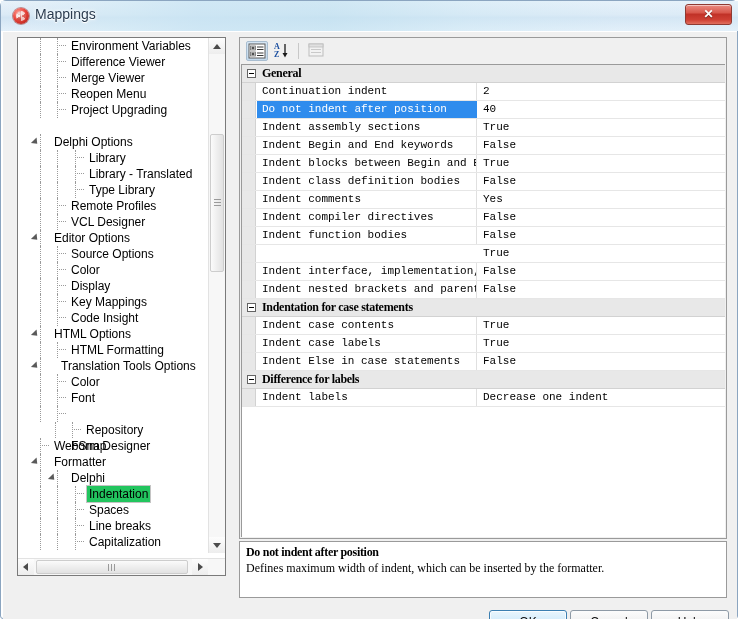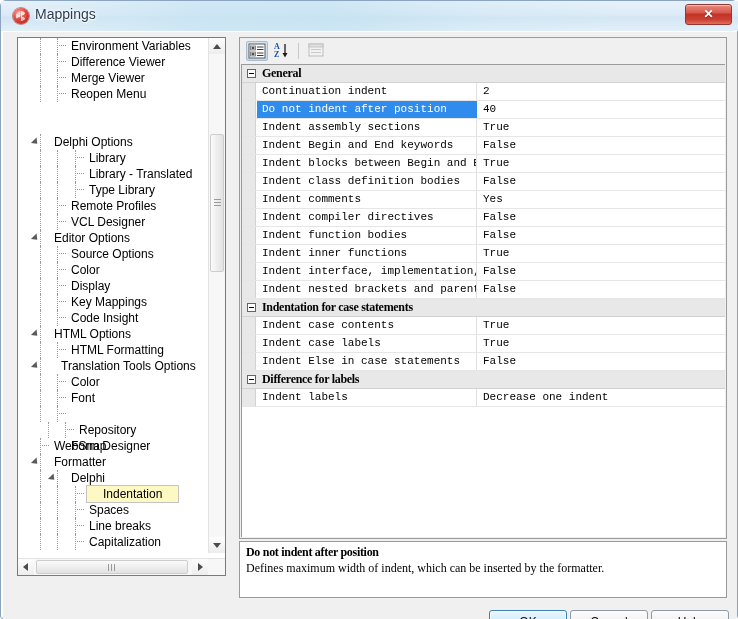--- a/index.html
+++ b/index.html
@@ -136,22 +136,22 @@
     cursor: default;
   }
   .tree-label {
     position: absolute;
     top: 0;
     display: inline-block;
     padding: 0 3px;
   }
   .tree-item.selected .tree-label {
     border: 1px solid #c4c4c4;
-    background: #fef9c3;
-    padding: 0 16px;
+    background: #22c55e;
+    padding: 0 2px;
     margin-top: -1px;
     height: 16px;
     line-height: 16px;
   }
   
   .tline {
     position: absolute;
     top: 7px;
     width: 9px;
     border-top: 1px dotted #9a9a9a;
@@ -476,20 +476,26 @@
             <div class="vline" style="left: 39px;"></div>
             <div class="tline" style="left: 39px;"></div>
             <span class="tree-label" style="left: 50px;">Merge Viewer</span>
           </div>
           <div class="tree-item" style="top: 48px; position: absolute; left: 0px; right: 0px;">
             <div class="vline" style="left: 22px;"></div>
             <div class="vline" style="left: 39px;"></div>
             <div class="tline" style="left: 39px;"></div>
             <span class="tree-label" style="left: 50px;">Reopen Menu</span>
           </div>
+          <div class="tree-item" style="top: 64px; position: absolute; left: 0px; right: 0px;">
+            <div class="vline" style="left: 22px;"></div>
+            <div class="vline" style="left: 39px;"></div>
+            <div class="tline" style="left: 39px;"></div>
+            <span class="tree-label" style="left: 50px;">Project Upgrading</span>
+          </div>
           <div class="tree-item" style="top: 96px; position: absolute; left: 0px; right: 0px;">
             <div class="vline" style="left: 22px;"></div>
             <div class="expander" style="left: 15px;"></div>
             <span class="tree-label" style="left: 33px;">Delphi Options</span>
           </div>
           <div class="tree-item" style="top: 112px; position: absolute; left: 0px; right: 0px;">
             <div class="vline" style="left: 22px;"></div>
             <div class="vline" style="left: 39px;"></div>
             <div class="vline" style="left: 57px;"></div>
             <div class="tline" style="left: 57px;"></div>
@@ -583,21 +589,21 @@
             <div class="vline" style="left: 39px;"></div>
             <div class="tline" style="left: 39px;"></div>
             <span class="tree-label" style="left: 50px;">Font</span>
           </div>
           <div class="tree-item" style="top: 368px; position: absolute; left: 0px; right: 0px;">
             <div class="vline" style="left: 22px;"></div>
             <div class="vline" style="left: 39px;"></div>
             <div class="tline" style="left: 39px;"></div>
             <span class="tree-label" style="left: 50px; margin-top: 32px;">Form Designer</span>
           </div>
-          <div class="tree-item" style="top: 384px; position: absolute; left: 8px; right: 0px;">
+          <div class="tree-item" style="top: 384px; position: absolute; left: 15px; right: 0px;">
             <div class="vline" style="left: 22px;"></div>
             <div class="vline" style="left: 39px;"></div>
             <div class="tline" style="left: 39px;"></div>
             <span class="tree-label" style="left: 50px;">Repository</span>
           </div>
           <div class="tree-item" style="top: 400px; position: absolute; left: 0px; right: 0px;">
             <div class="vline" style="left: 22px;"></div>
             <div class="tline" style="left: 22px;"></div>
             <span class="tree-label" style="left: 33px;">WebSnap</span>
           </div>
@@ -752,21 +758,20 @@
             <div class="prop-name">Indent compiler directives</div>
             <div class="prop-value">False</div>
           </div>
           <div class="prop-row">
             <div class="prop-gutter"></div>
             <div class="prop-name">Indent function bodies</div>
             <div class="prop-value">False</div>
           </div>
           <div class="prop-row">
             <div class="prop-gutter"></div>
-            <div class="prop-name">Indent inner functions</div>
             <div class="prop-value">True</div>
           </div>
           <div class="prop-row">
             <div class="prop-gutter"></div>
             <div class="prop-name">Indent interface, implementation, and</div>
             <div class="prop-value">False</div>
           </div>
           <div class="prop-row">
             <div class="prop-gutter"></div>
             <div class="prop-name">Indent nested brackets and parentheses</div>

